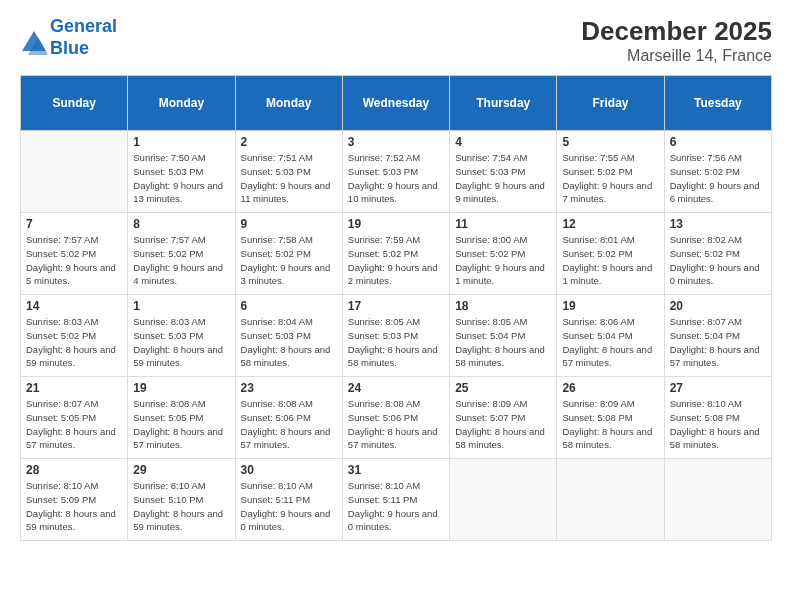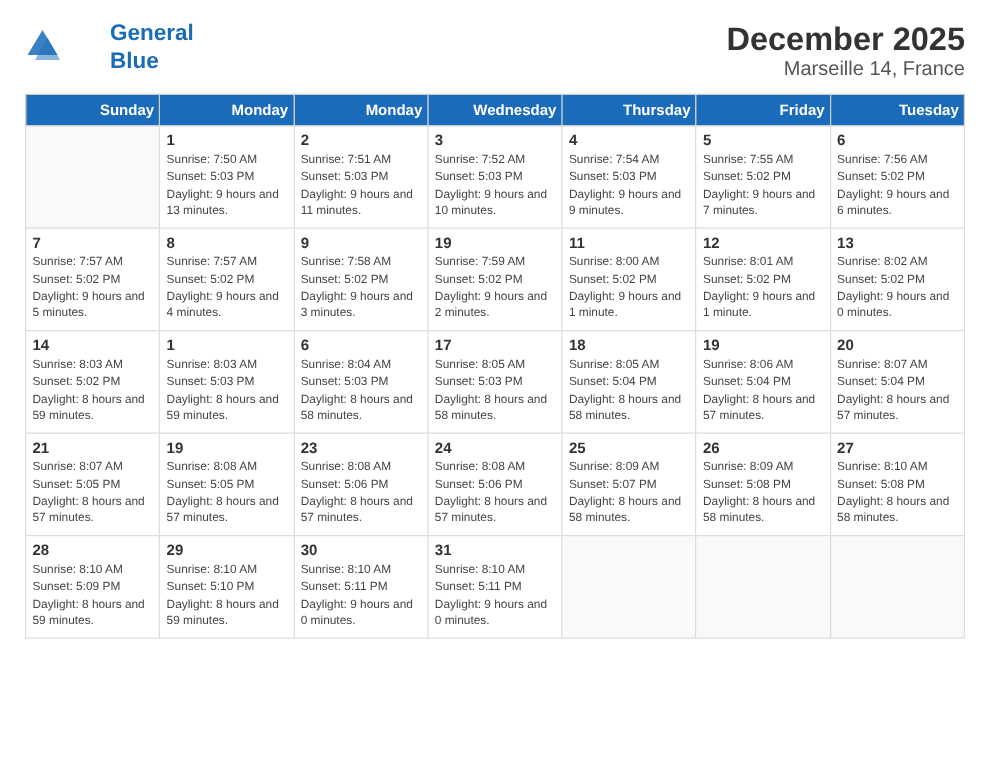--- a/index.html
+++ b/index.html
@@ -17,22 +17,21 @@
       padding: 16px 20px 10px 20px;
     }
     .header {
       display: flex;
       justify-content: space-between;
       align-items: flex-start;
       margin-bottom: 10px;
     }
     .logo {
       display: flex;
-      align-items: center;
-      gap: 38px;
+      align-items: flex-end;
     }
     .logo-text {
       font-size: 18px;
       font-weight: bold;
       color: #333;
       line-height: 1.2;
     }
     .logo-text span {
       color: #1a6bba;
     }
@@ -56,24 +55,24 @@
       color: #555;
     }
     table {
       width: 100%;
       border-collapse: collapse;
       font-size: 10.5px;
     }
     thead tr th {
       background: #1a6bba;
       color: #fff;
-      padding: 5px 4px;
+      padding: 20px 4px;
       font-size: 12px;
       font-weight: bold;
-      text-align: right;
+      text-align: center;
       border: 1px solid #ccc;
     }
     tbody tr td {
       border: 1px solid #ddd;
       vertical-align: top;
       padding: 4px 5px;
       height: 82px;
       width: calc(100% / 7);
       background: #fff;
     }

